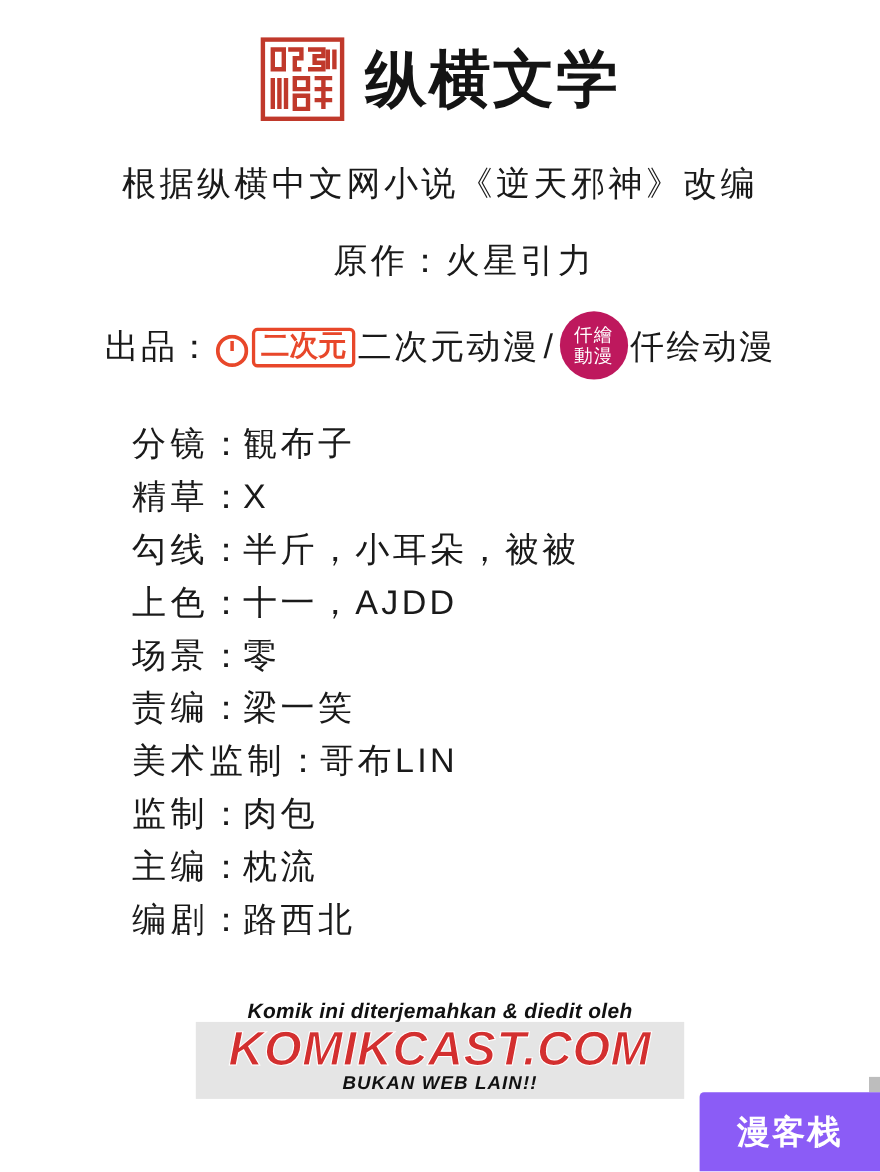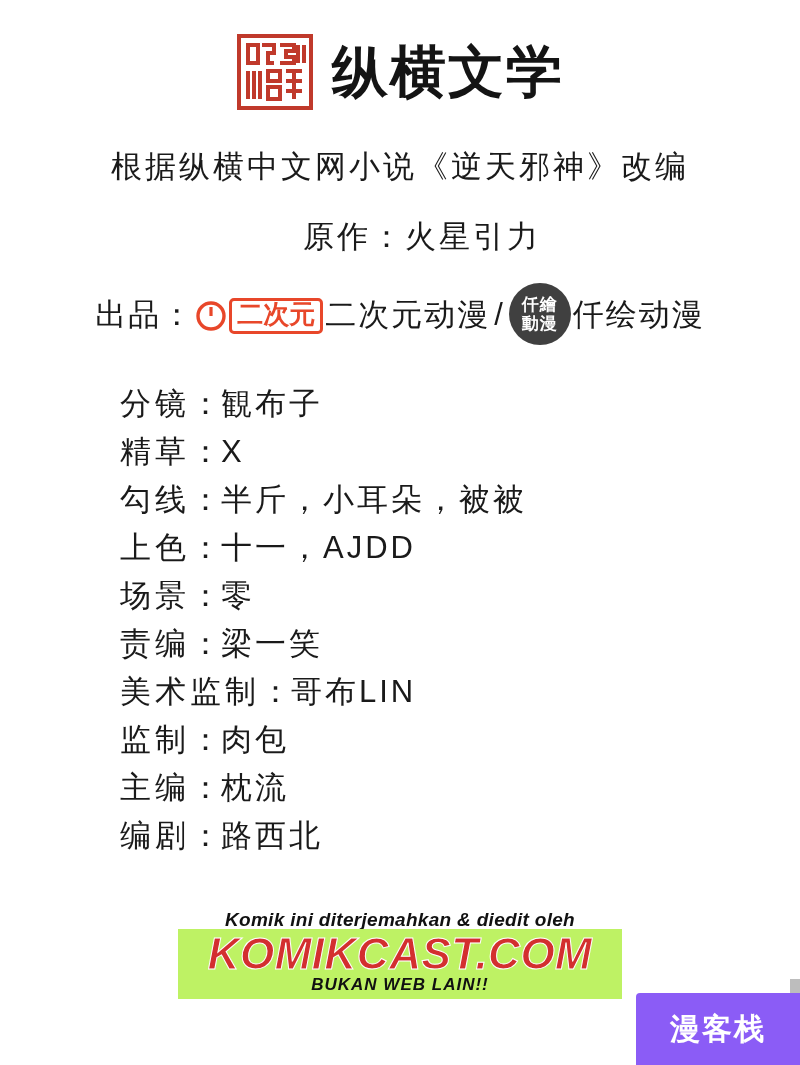--- a/index.html
+++ b/index.html
@@ -66,21 +66,21 @@
     align-items: center;
     justify-content: center;
     gap: 2px;
     flex-wrap: nowrap;
   }
   .producer-label { white-space: nowrap; }
 
   
   .ecy-logo {
     display: inline-flex;
-    align-items: center;
+    align-items: flex-end;
     gap: 3px;
     color: #e8472a;
     font-weight: 700;
     transform: translateY(1px);
   }
   .ecy-mark {
     width: 30px;
     height: 30px;
   }
   .ecy-text {
@@ -93,30 +93,29 @@
     white-space: nowrap;
   }
   .producer-mid { white-space: nowrap; }
   .slash { padding: 0 2px; color: #1a1a1a; }
 
   
   .qh-badge {
     width: 62px;
     height: 62px;
     border-radius: 50%;
-    background: #404040;
+    background: #be185d;
     color: #ffffff;
     display: inline-flex;
     flex-direction: column;
     align-items: center;
     justify-content: center;
     line-height: 1;
     flex: 0 0 auto;
     transform: translateY(-1px);
-    font-weight: bold;
   }
   .qh-badge span {
     font-size: 17px;
     letter-spacing: 1px;
     display: block;
   }
   .qh-badge .qh-l2 { margin-top: 2px; }
   .producer-end { white-space: nowrap; }
 
   
@@ -146,21 +145,21 @@
   .wm-top {
     font-size: 19px;
     font-weight: 700;
     font-style: italic;
     color: #111111;
     letter-spacing: 0.3px;
   }
   .wm-band {
     position: relative;
     display: inline-block;
-    background: #bef264;
+    background: #e5e5e5;
     padding: 2px 30px 4px 30px;
     margin-top: -2px;
   }
   .wm-main {
     font-size: 44px;
     font-weight: 700;
     font-style: italic;
     color: #d32f2f;
     letter-spacing: 0.5px;
     line-height: 1.05;

